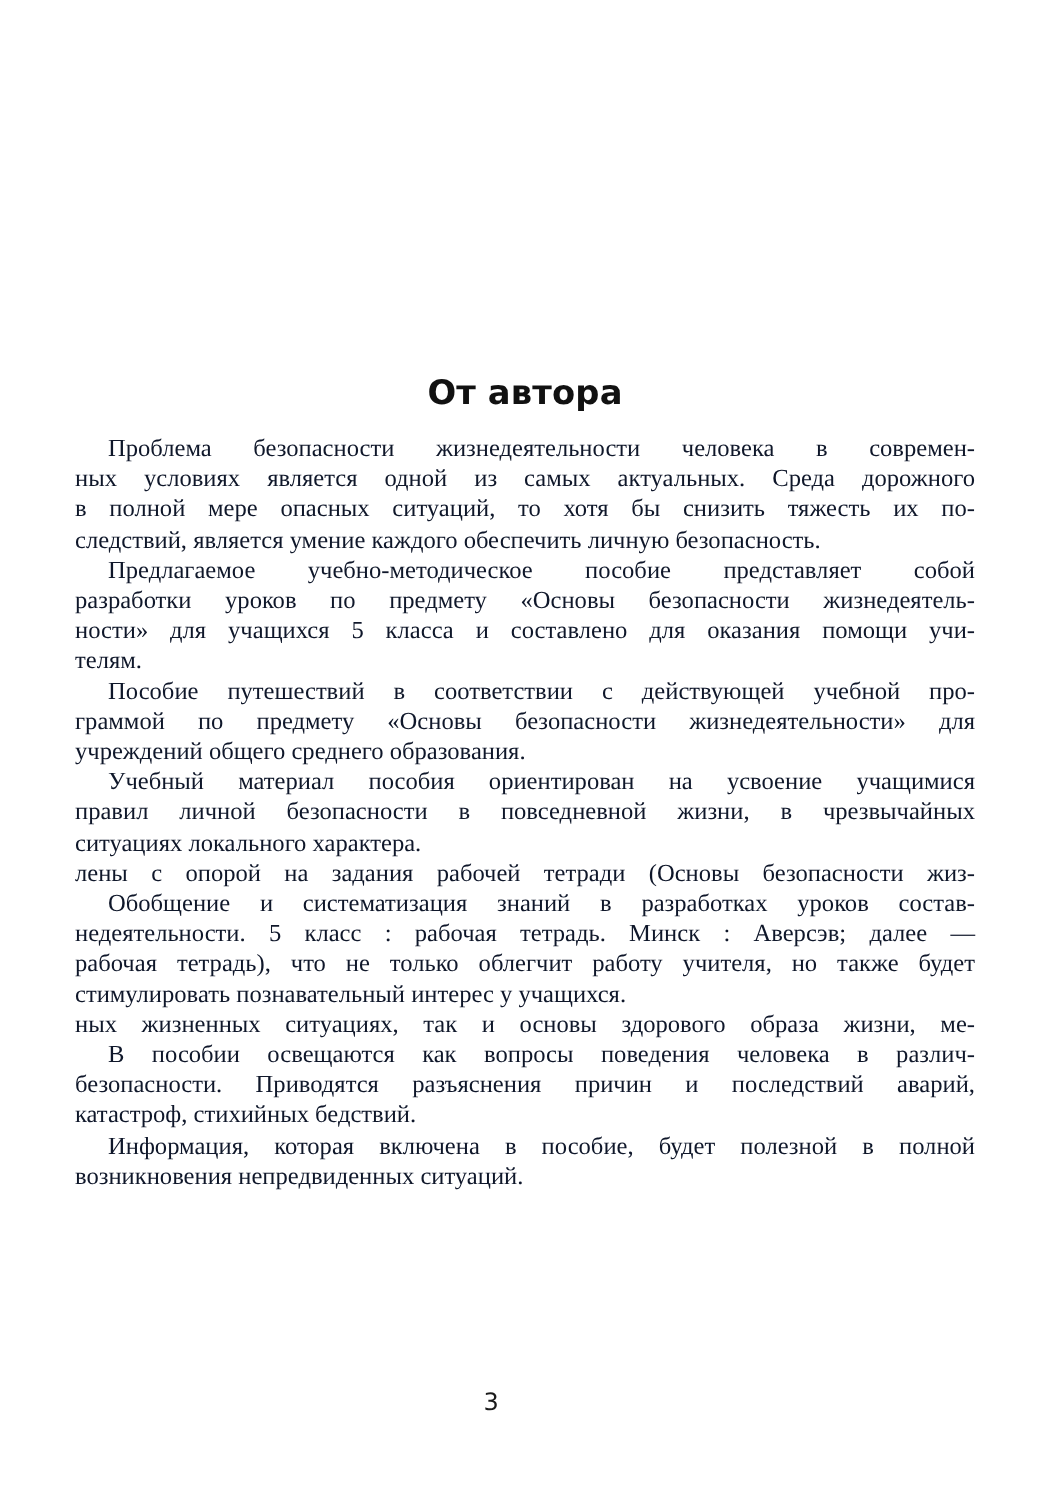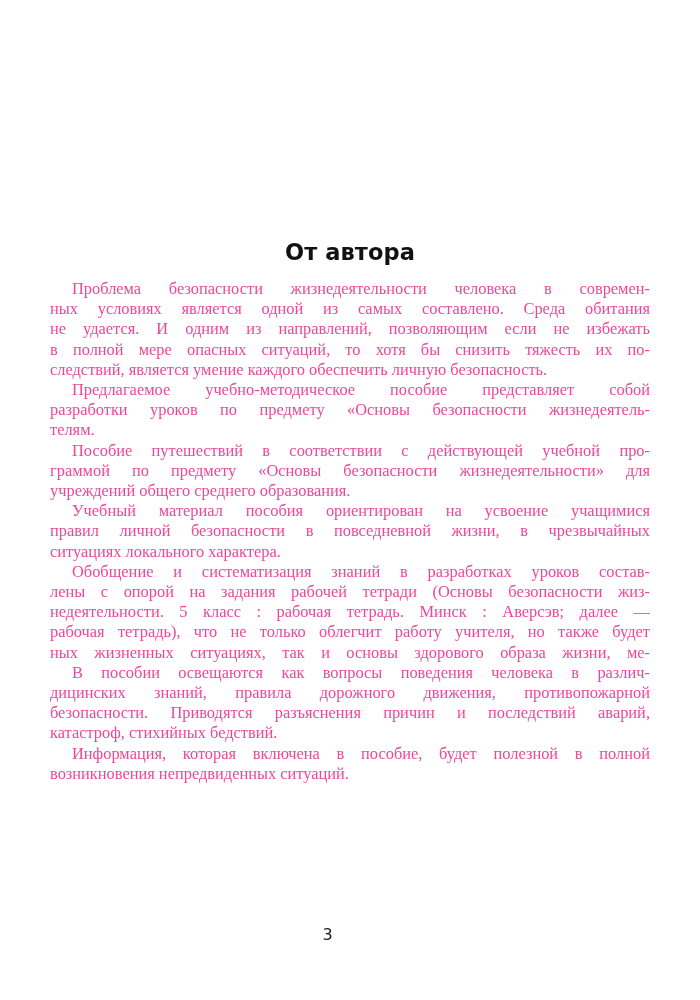--- a/index.html
+++ b/index.html
@@ -22,29 +22,29 @@
     top: 231px;
     width: 600px;
   }
   .page-title {
     font-family: "DejaVu Sans", "Liberation Sans", sans-serif;
     font-weight: bold;
     font-size: 22.5px;
     line-height: 28px;
     text-align: center;
     color: #111111;
-    margin: 7px 0 13px 0;
+    margin: 17px 0 13px 0;
     letter-spacing: 0.1px;
   }
   .body-text {
     font-size: 16.4px;
     line-height: 20.2px;
     text-align: justify;
     text-align-last: left;
-    color: #ec4899;
+    color: #0f172a;
     -webkit-font-smoothing: antialiased;
   }
   .para {
     margin: 0;
     text-indent: 0;
   }
   
   .ln {
     display: block;
     text-align: justify;
@@ -75,55 +75,55 @@
 <div class="page">
 
   <div class="content">
 
     <h1 class="page-title">От автора</h1>
 
     <div class="body-text">
 
       <p class="para">
         <span class="ln indent">Проблема безопасности жизнедеятельности человека в современ-</span>
-        <span class="ln">ных условиях является одной из самых составлено. Среда обитания</span>
-        <span class="ln">не удается. И одним из направлений, позволяющим если не избежать</span>
+        <span class="ln">ных условиях является одной из самых актуальных. Среда дорожного</span>
         <span class="ln">в полной мере опасных ситуаций, то хотя бы снизить тяжесть их по-</span>
         <span class="ln last">следствий, является умение каждого обеспечить личную безопасность.</span>
       </p>
 
       <p class="para">
         <span class="ln indent">Предлагаемое учебно-методическое пособие представляет собой</span>
         <span class="ln">разработки уроков по предмету «Основы безопасности жизнедеятель-</span>
+        <span class="ln">ности» для учащихся 5 класса и составлено для оказания помощи учи-</span>
         <span class="ln last">телям.</span>
       </p>
 
       <p class="para">
         <span class="ln indent">Пособие путешествий в соответствии с действующей учебной про-</span>
         <span class="ln">граммой по предмету «Основы безопасности жизнедеятельности» для</span>
         <span class="ln last">учреждений общего среднего образования.</span>
       </p>
 
       <p class="para">
         <span class="ln indent">Учебный материал пособия ориентирован на усвоение учащимися</span>
         <span class="ln">правил личной безопасности в повседневной жизни, в чрезвычайных</span>
         <span class="ln last">ситуациях локального характера.</span>
       </p>
 
       <p class="para">
+        <span class="ln">лены с опорой на задания рабочей тетради (Основы безопасности жиз-</span>
         <span class="ln indent">Обобщение и систематизация знаний в разработках уроков состав-</span>
-        <span class="ln">лены с опорой на задания рабочей тетради (Основы безопасности жиз-</span>
         <span class="ln">недеятельности. 5 класс : рабочая тетрадь. Минск : Аверсэв; далее —</span>
         <span class="ln">рабочая тетрадь), что не только облегчит работу учителя, но также будет</span>
+        <span class="ln last">стимулировать познавательный интерес у учащихся.</span>
       </p>
 
       <p class="para">
         <span class="ln">ных жизненных ситуациях, так и основы здорового образа жизни, ме-</span>
         <span class="ln indent">В пособии освещаются как вопросы поведения человека в различ-</span>
-        <span class="ln">дицинских знаний, правила дорожного движения, противопожарной</span>
         <span class="ln">безопасности. Приводятся разъяснения причин и последствий аварий,</span>
         <span class="ln last">катастроф, стихийных бедствий.</span>
       </p>
 
       <p class="para">
         <span class="ln indent">Информация, которая включена в пособие, будет полезной в полной</span>
         <span class="ln last">возникновения непредвиденных ситуаций.</span>
       </p>
 
     </div>

